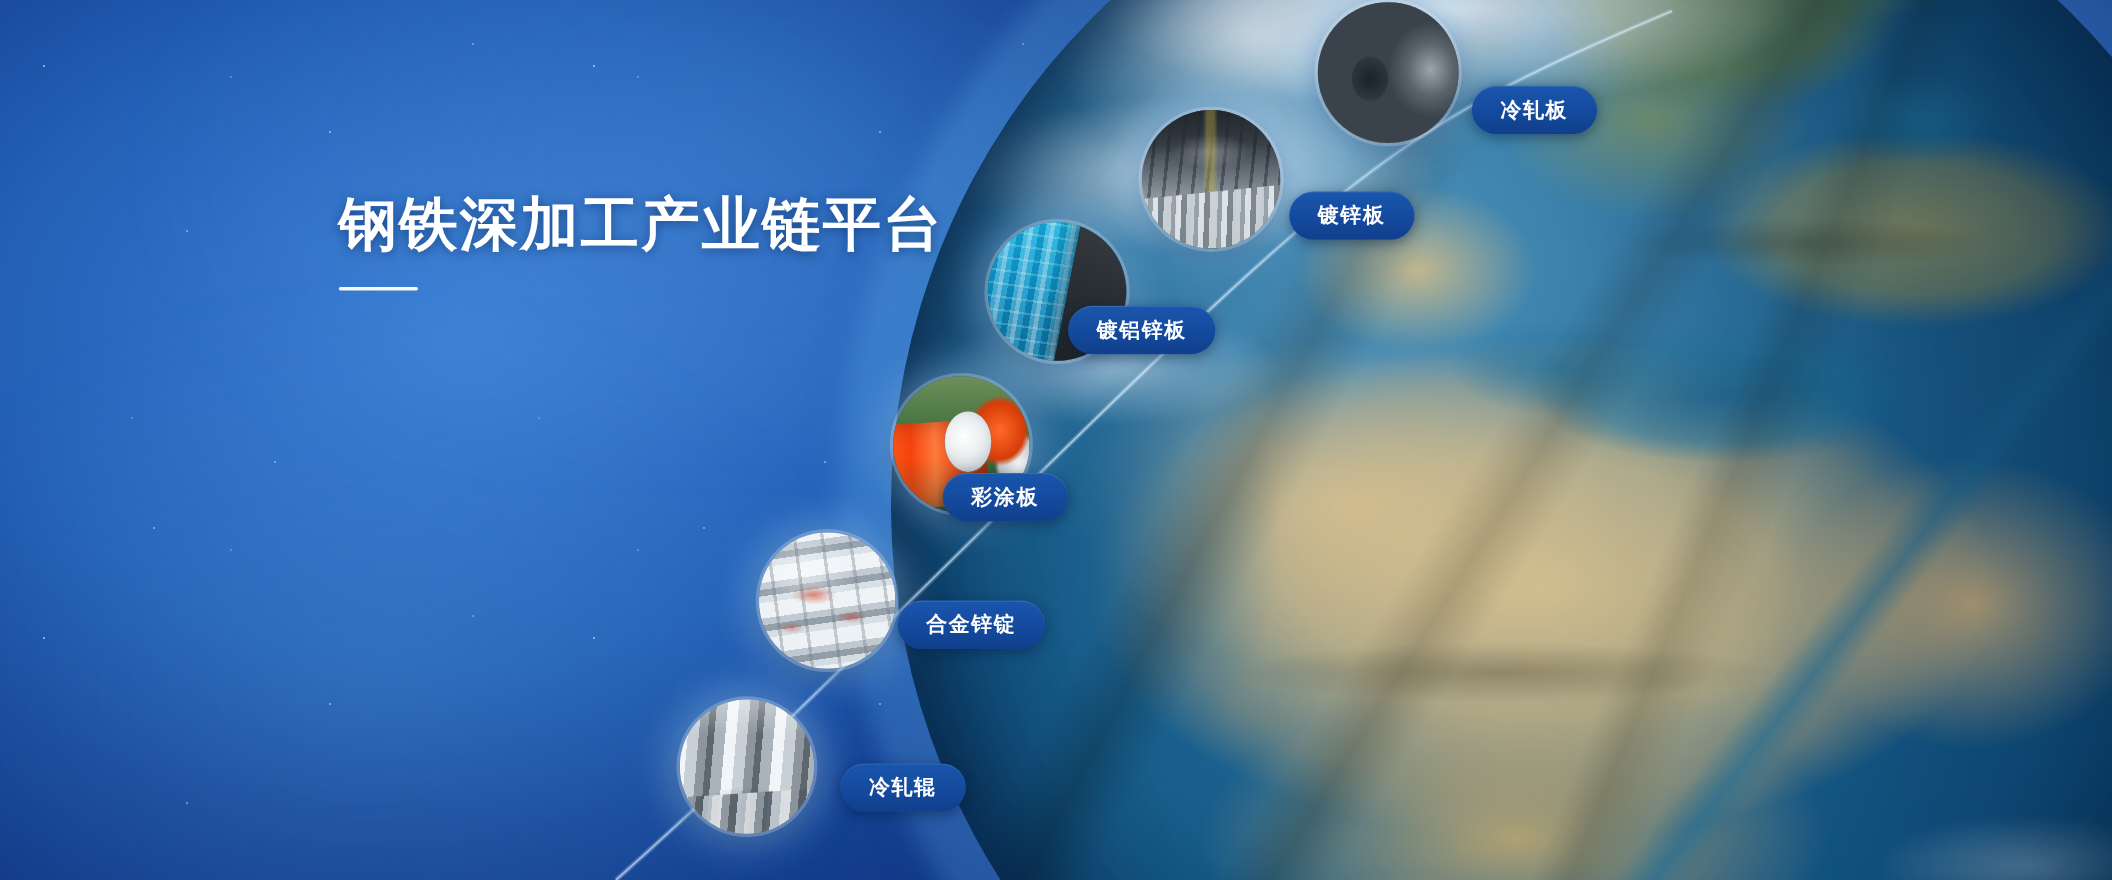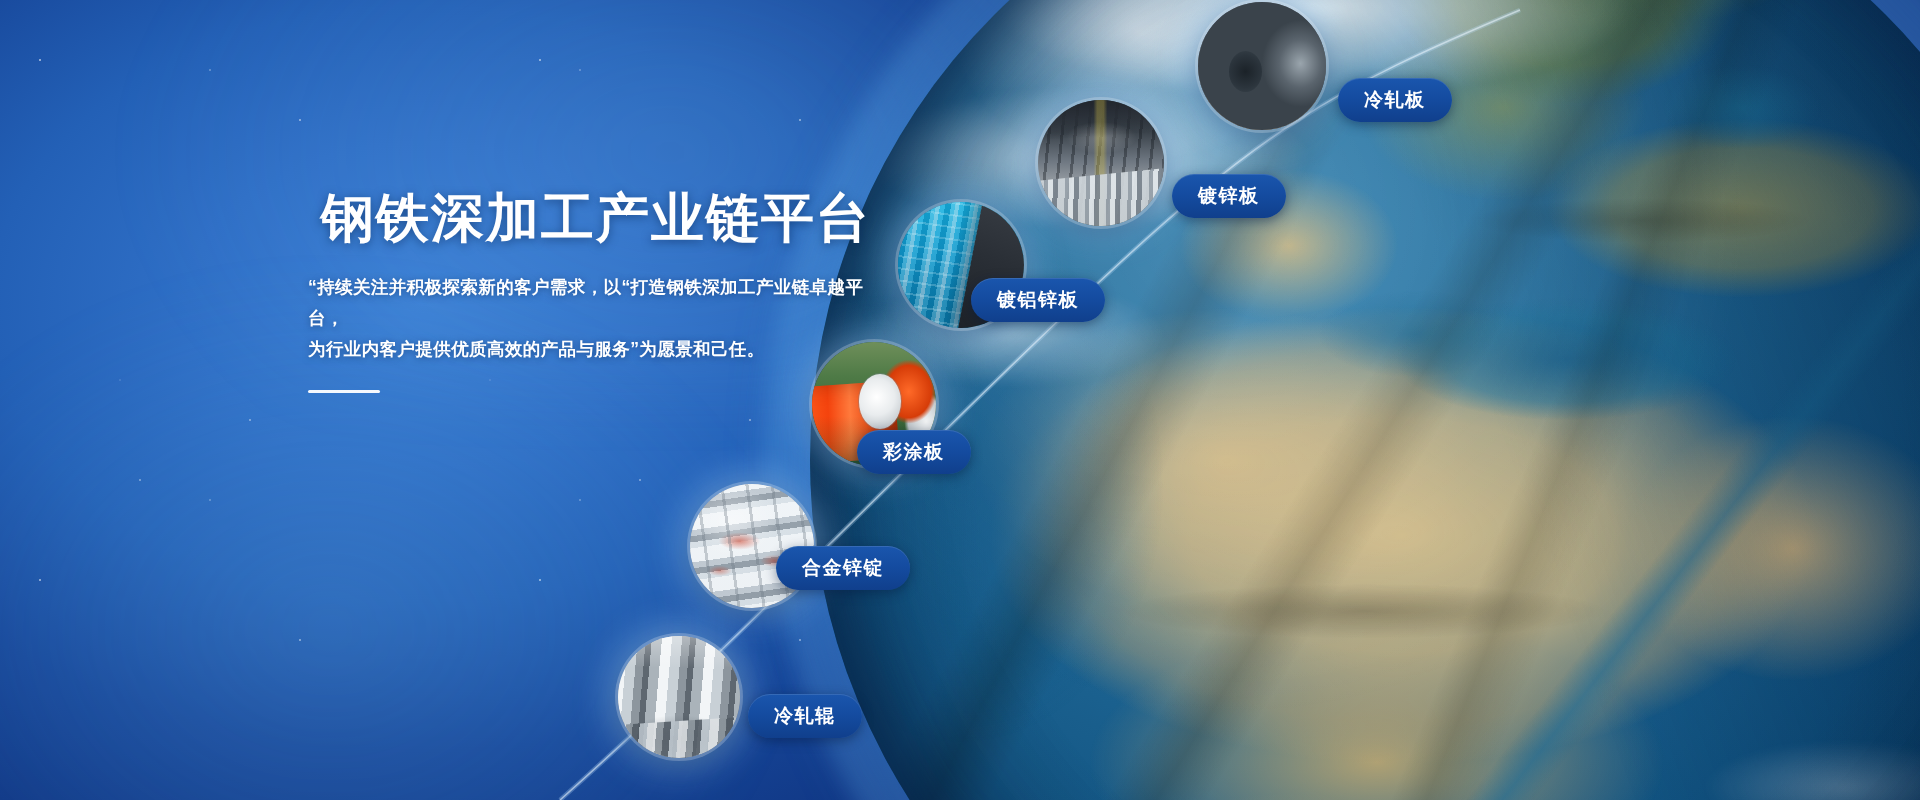--- a/index.html
+++ b/index.html
@@ -144,21 +144,21 @@
     box-shadow:inset 0 0 60px 10px rgba(10,40,80,.55),
                inset 22px -26px 90px 0 rgba(4,22,50,.50);
   }
 
   
   .arc{position:absolute;left:0;top:0;width:1920px;height:800px;pointer-events:none;}
 
   
   .copy{position:absolute;left:308px;top:175px;width:580px;}
   .headline{
-    margin:13px;
+    margin:0;
     font-size:53px;line-height:1.14;
     font-weight:bold;color:#ffffff;
     letter-spacing:2px;
     text-shadow:0 2px 10px rgba(8,38,86,.55);
     white-space:nowrap;
   }
   .subcopy{
     margin:24px 0 0 0;
     font-size:17.5px;line-height:1.75;
     font-weight:bold;color:#ffffff;
@@ -368,24 +368,20 @@
     </div>
   </div>
 
   <svg class="arc" viewBox="0 0 1920 800">
     <path d="M 560 800 C 740 640, 900 470, 1080 300 S 1330 90, 1520 10" fill="none" stroke="rgba(255,255,255,.55)" stroke-width="1.6"></path>
     <path d="M 560 800 C 740 640, 900 470, 1080 300 S 1330 90, 1520 10" fill="none" stroke="rgba(190,225,255,.28)" stroke-width="4.5"></path>
   </svg>
 
   <div class="copy">
     <h1 class="headline">钢铁深加工产业链平台</h1>
-    <p class="subcopy">
-      <span class="ln">“持续关注并积极探索新的客户需求，以“打造钢铁深加工产业链卓越平台，</span>
-      <span class="ln">为行业内客户提供优质高效的产品与服务”为愿景和己任。</span>
-    </p>
     <div class="rule"></div>
   </div>
 
   <div id="nodes">
       <div class="thumb art-coils" style="left: 1198px; top: 2px; width: 128px; height: 128px;">
         <div class="ph"></div>
       </div>
       <div class="pill" style="left: 1338px; top: 78px;">冷轧板</div>
       <div class="thumb art-warehouse" style="left: 1038px; top: 100px; width: 126px; height: 126px;">
         <div class="ph"></div>
@@ -395,20 +391,20 @@
         <div class="ph"></div>
       </div>
       <div class="pill" style="left: 971px; top: 278px;">镀铝锌板</div>
       <div class="thumb art-color" style="left: 812px; top: 342px; width: 124px; height: 124px;">
         <div class="ph"></div>
       </div>
       <div class="pill" style="left: 857px; top: 430px;">彩涂板</div>
       <div class="thumb art-ingot" style="left: 690px; top: 484px; width: 124px; height: 124px;">
         <div class="ph"></div>
       </div>
-      <div class="pill" style="left: 776px; top: 546px;">合金锌锭</div>
+      <div class="pill" style="left: 816px; top: 546px;">合金锌锭</div>
       <div class="thumb art-roll" style="left: 618px; top: 636px; width: 122px; height: 122px;">
         <div class="ph"></div>
       </div>
-      <div class="pill" style="left: 748px; top: 694px;">冷轧辊</div>
+      <div class="pill" style="left: 764px; top: 694px;">冷轧辊</div>
     </div>
 
 </div>
 
 </body></html>

